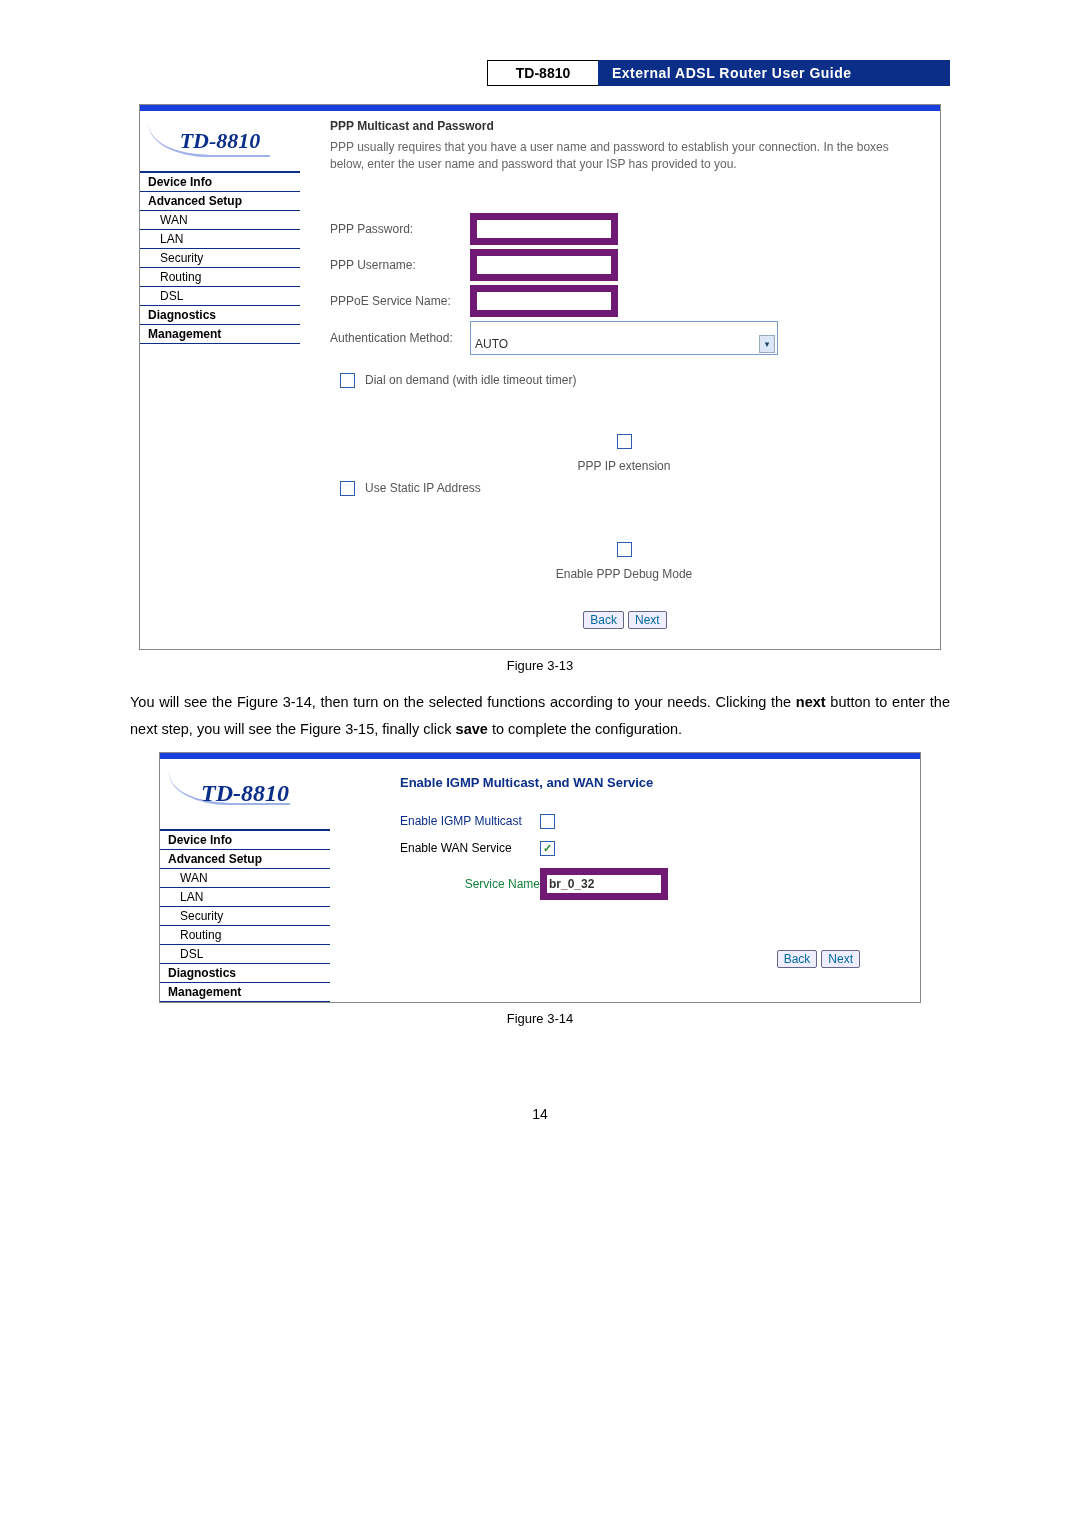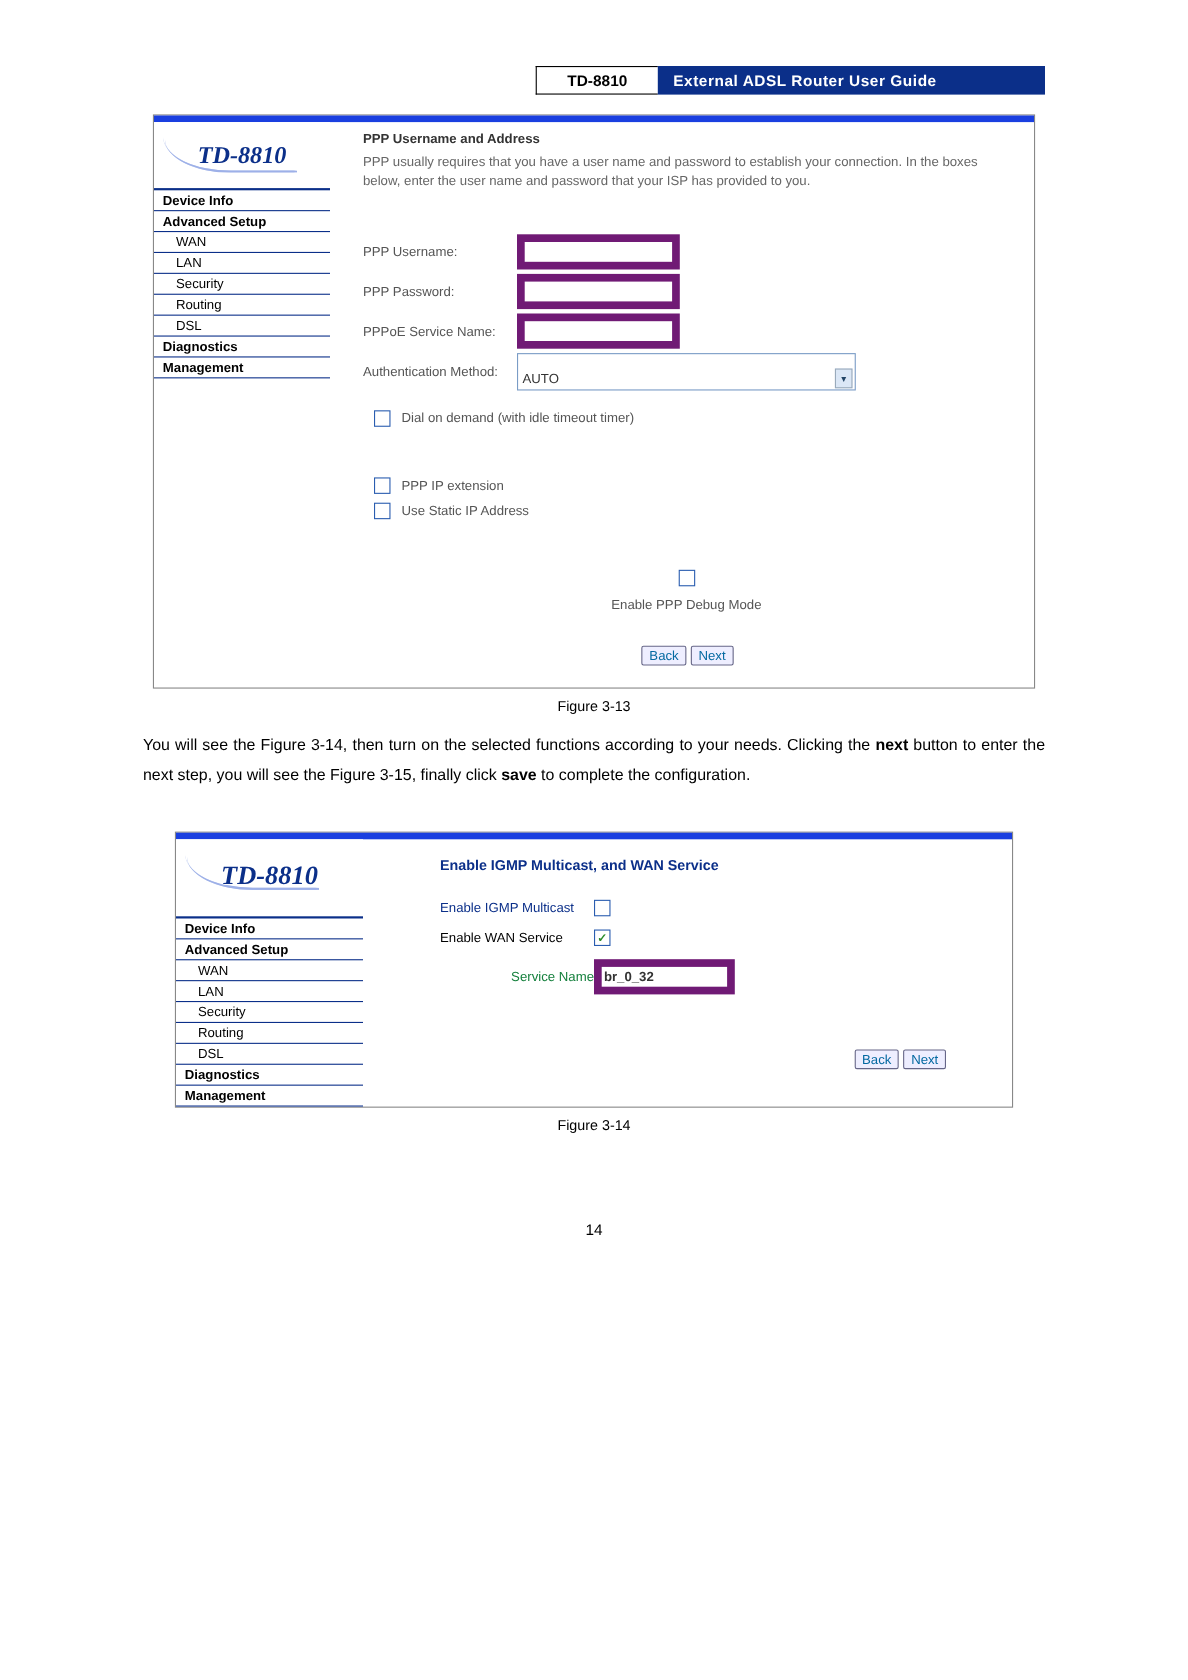--- a/index.html
+++ b/index.html
@@ -196,21 +196,21 @@
   }
   .fig-caption {
     text-align:center;
     font-size: 13px;
     margin: 8px 0 16px 0;
   }
   .body-text {
     font-size: 14.5px;
     line-height: 1.9;
     text-align: justify;
-    margin-bottom: 36px;
+    margin-bottom: 8px;
   }
   .body-text .bold { font-weight: bold; }
   .content2-title {
     font-weight: bold;
     color: #0b2f89;
     font-size: 13px;
     margin: 16px 0 24px 40px;
   }
   .page-num {
     text-align:center;
@@ -243,29 +243,29 @@
           <div class="nav-item sub">WAN</div>
           <div class="nav-item sub">LAN</div>
           <div class="nav-item sub">Security</div>
           <div class="nav-item sub">Routing</div>
           <div class="nav-item sub">DSL</div>
           <div class="nav-item">Diagnostics</div>
           <div class="nav-item">Management</div>
         </div>
       </div>
       <div class="content">
-        <div class="content-title">PPP Username and Address</div>
+        <div class="content-title">PPP Multicast and Password</div>
         <div class="content-desc">PPP usually requires that you have a user name and password to establish your connection. In the boxes below, enter the user name and password that your ISP has provided to you.</div>
 
+        <div class="form-row">
+          <div class="form-label">PPP Password:</div>
+          <div class="text-input"></div>
+        </div>
         <div class="form-row">
           <div class="form-label">PPP Username:</div>
-          <div class="text-input"></div>
-        </div>
-        <div class="form-row">
-          <div class="form-label">PPP Password:</div>
           <div class="text-input"></div>
         </div>
         <div class="form-row">
           <div class="form-label">PPPoE Service Name:</div>
           <div class="text-input"></div>
         </div>
         <div class="form-row">
           <div class="form-label">Authentication Method:</div>
           <div class="select-input">
             <span>AUTO</span>
@@ -273,21 +273,21 @@
           </div>
         </div>
 
         <div class="check-row" style="margin-top:18px; margin-left:10px;">
           <span class="checkbox"></span>
           <span>Dial on demand (with idle timeout timer)</span>
         </div>
 
         <div style="height:30px;"></div>
 
-        <div class="check-row" style="margin-left:10px;">
+        <div class="check-row" style="margin-left:10px;flex-direction:column;">
           <span class="checkbox"></span>
           <span>PPP IP extension</span>
         </div>
         <div class="check-row" style="margin-left:10px;">
           <span class="checkbox"></span>
           <span>Use Static IP Address</span>
         </div>
 
         <div style="height:30px;"></div>
 

